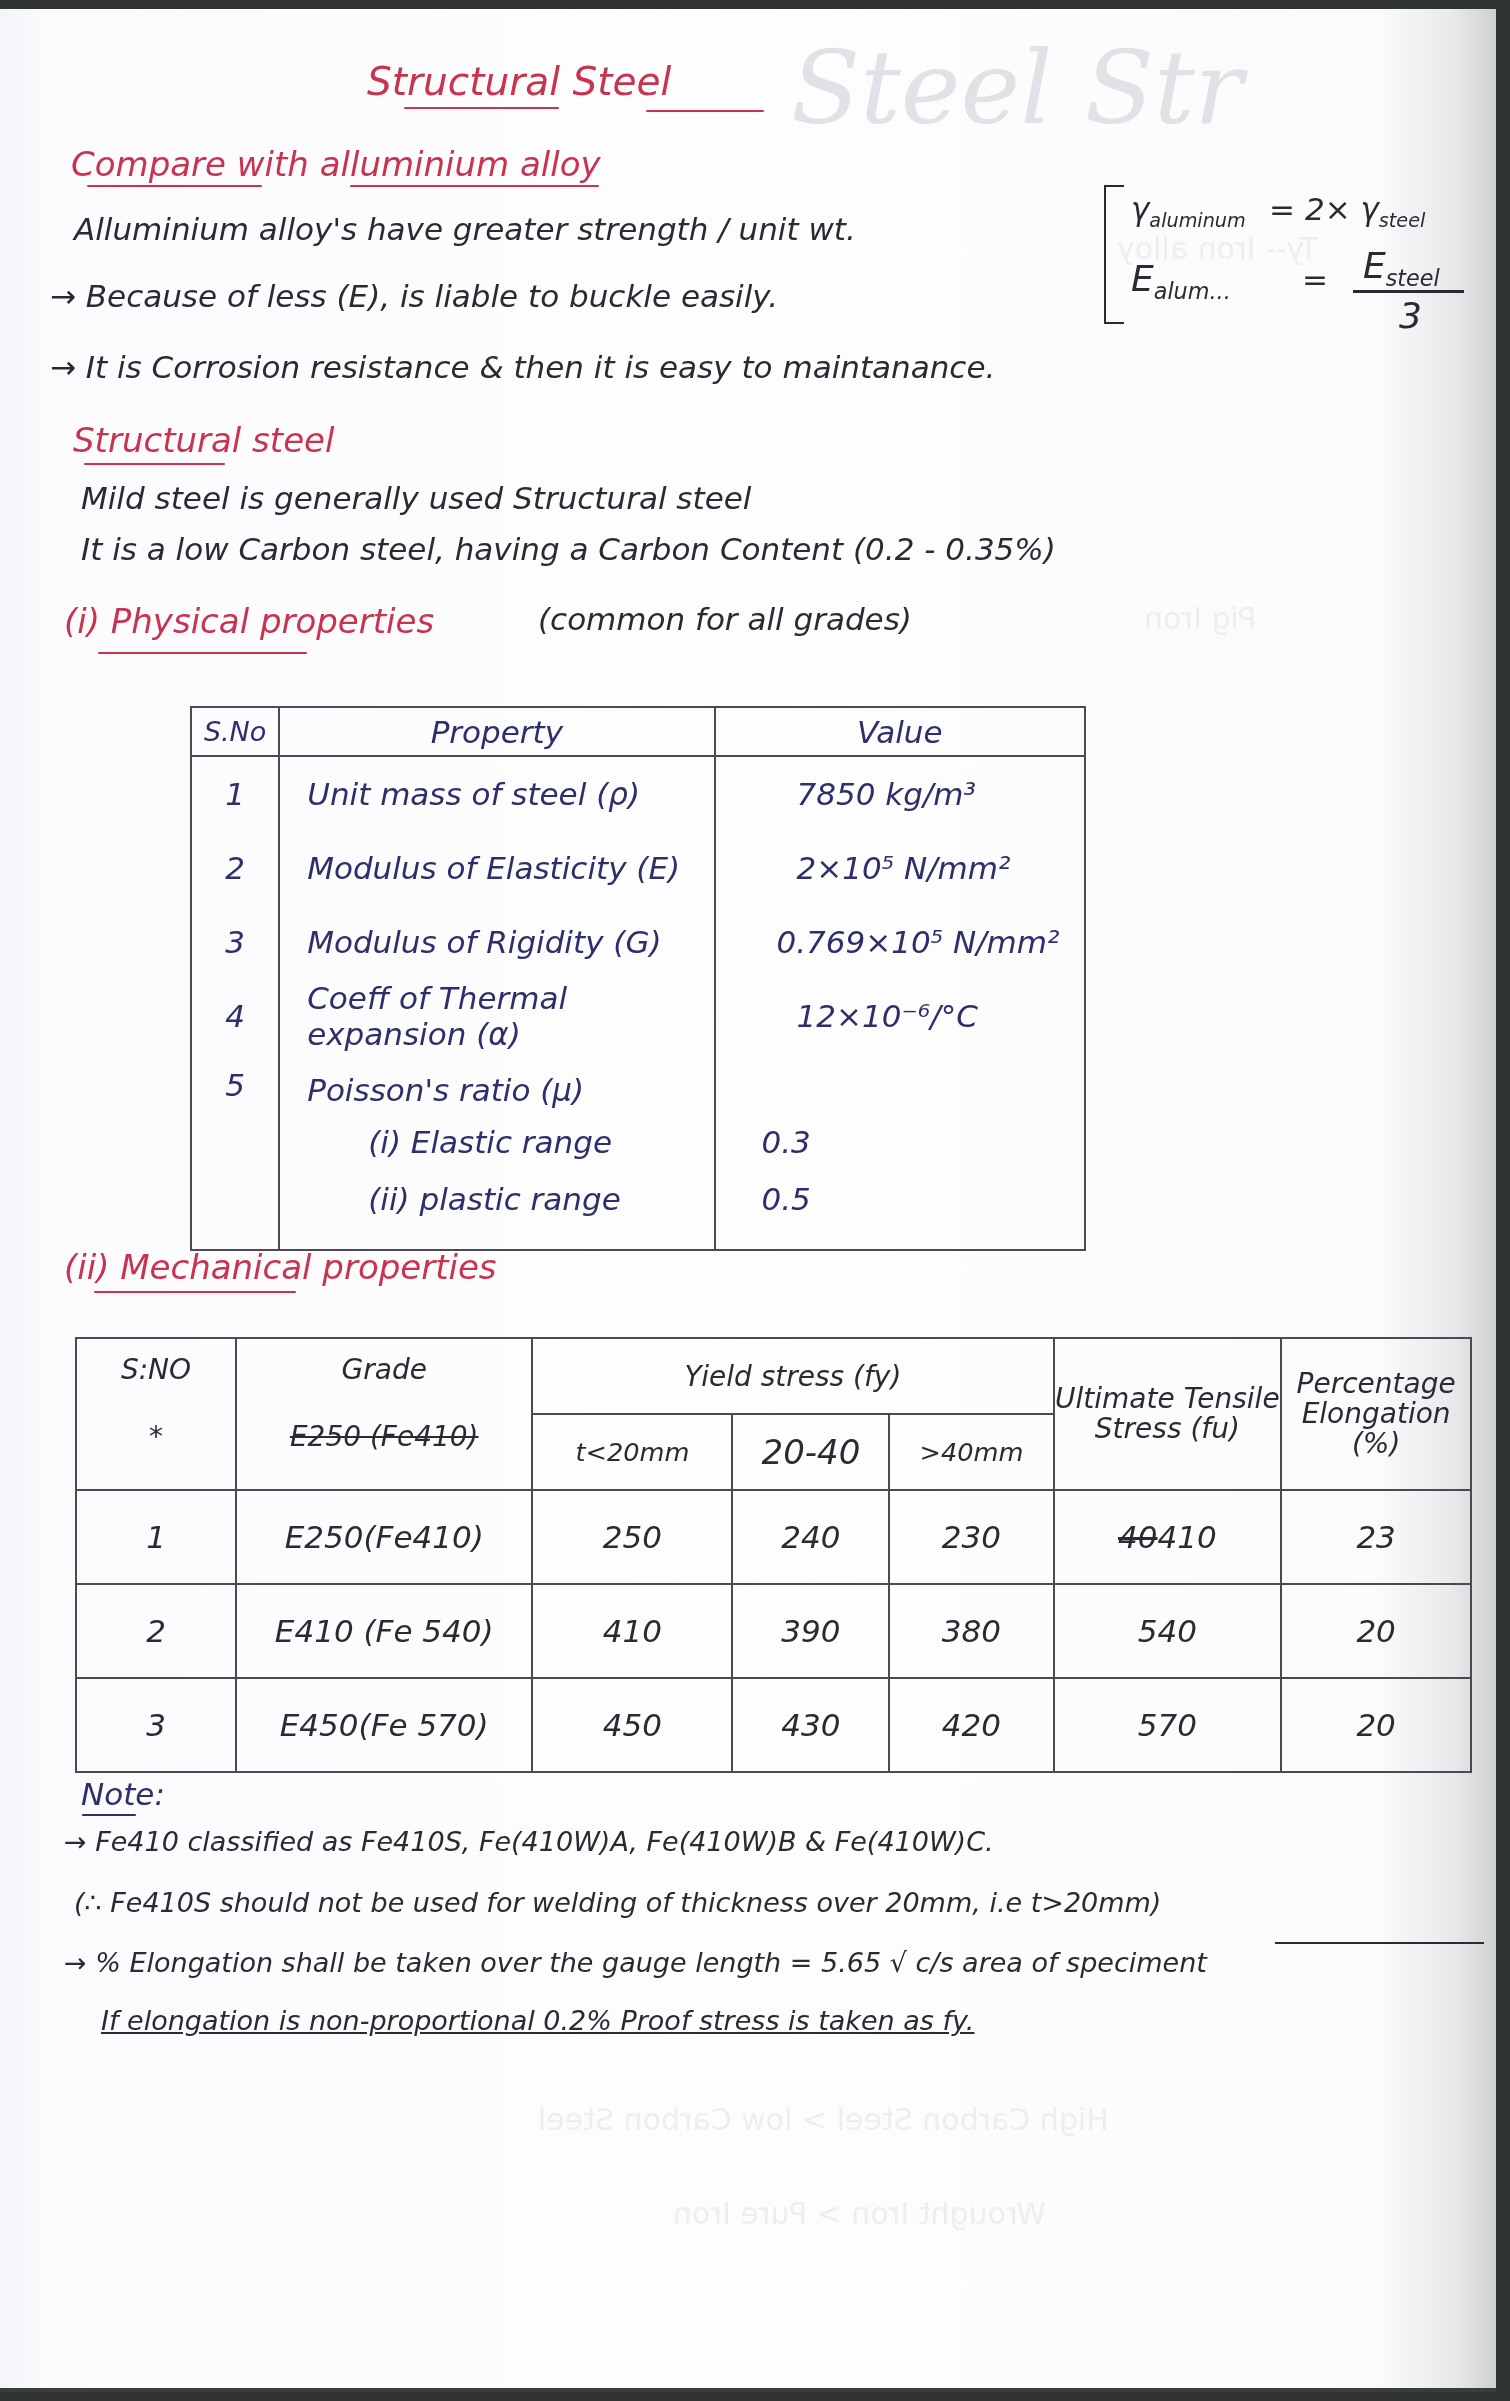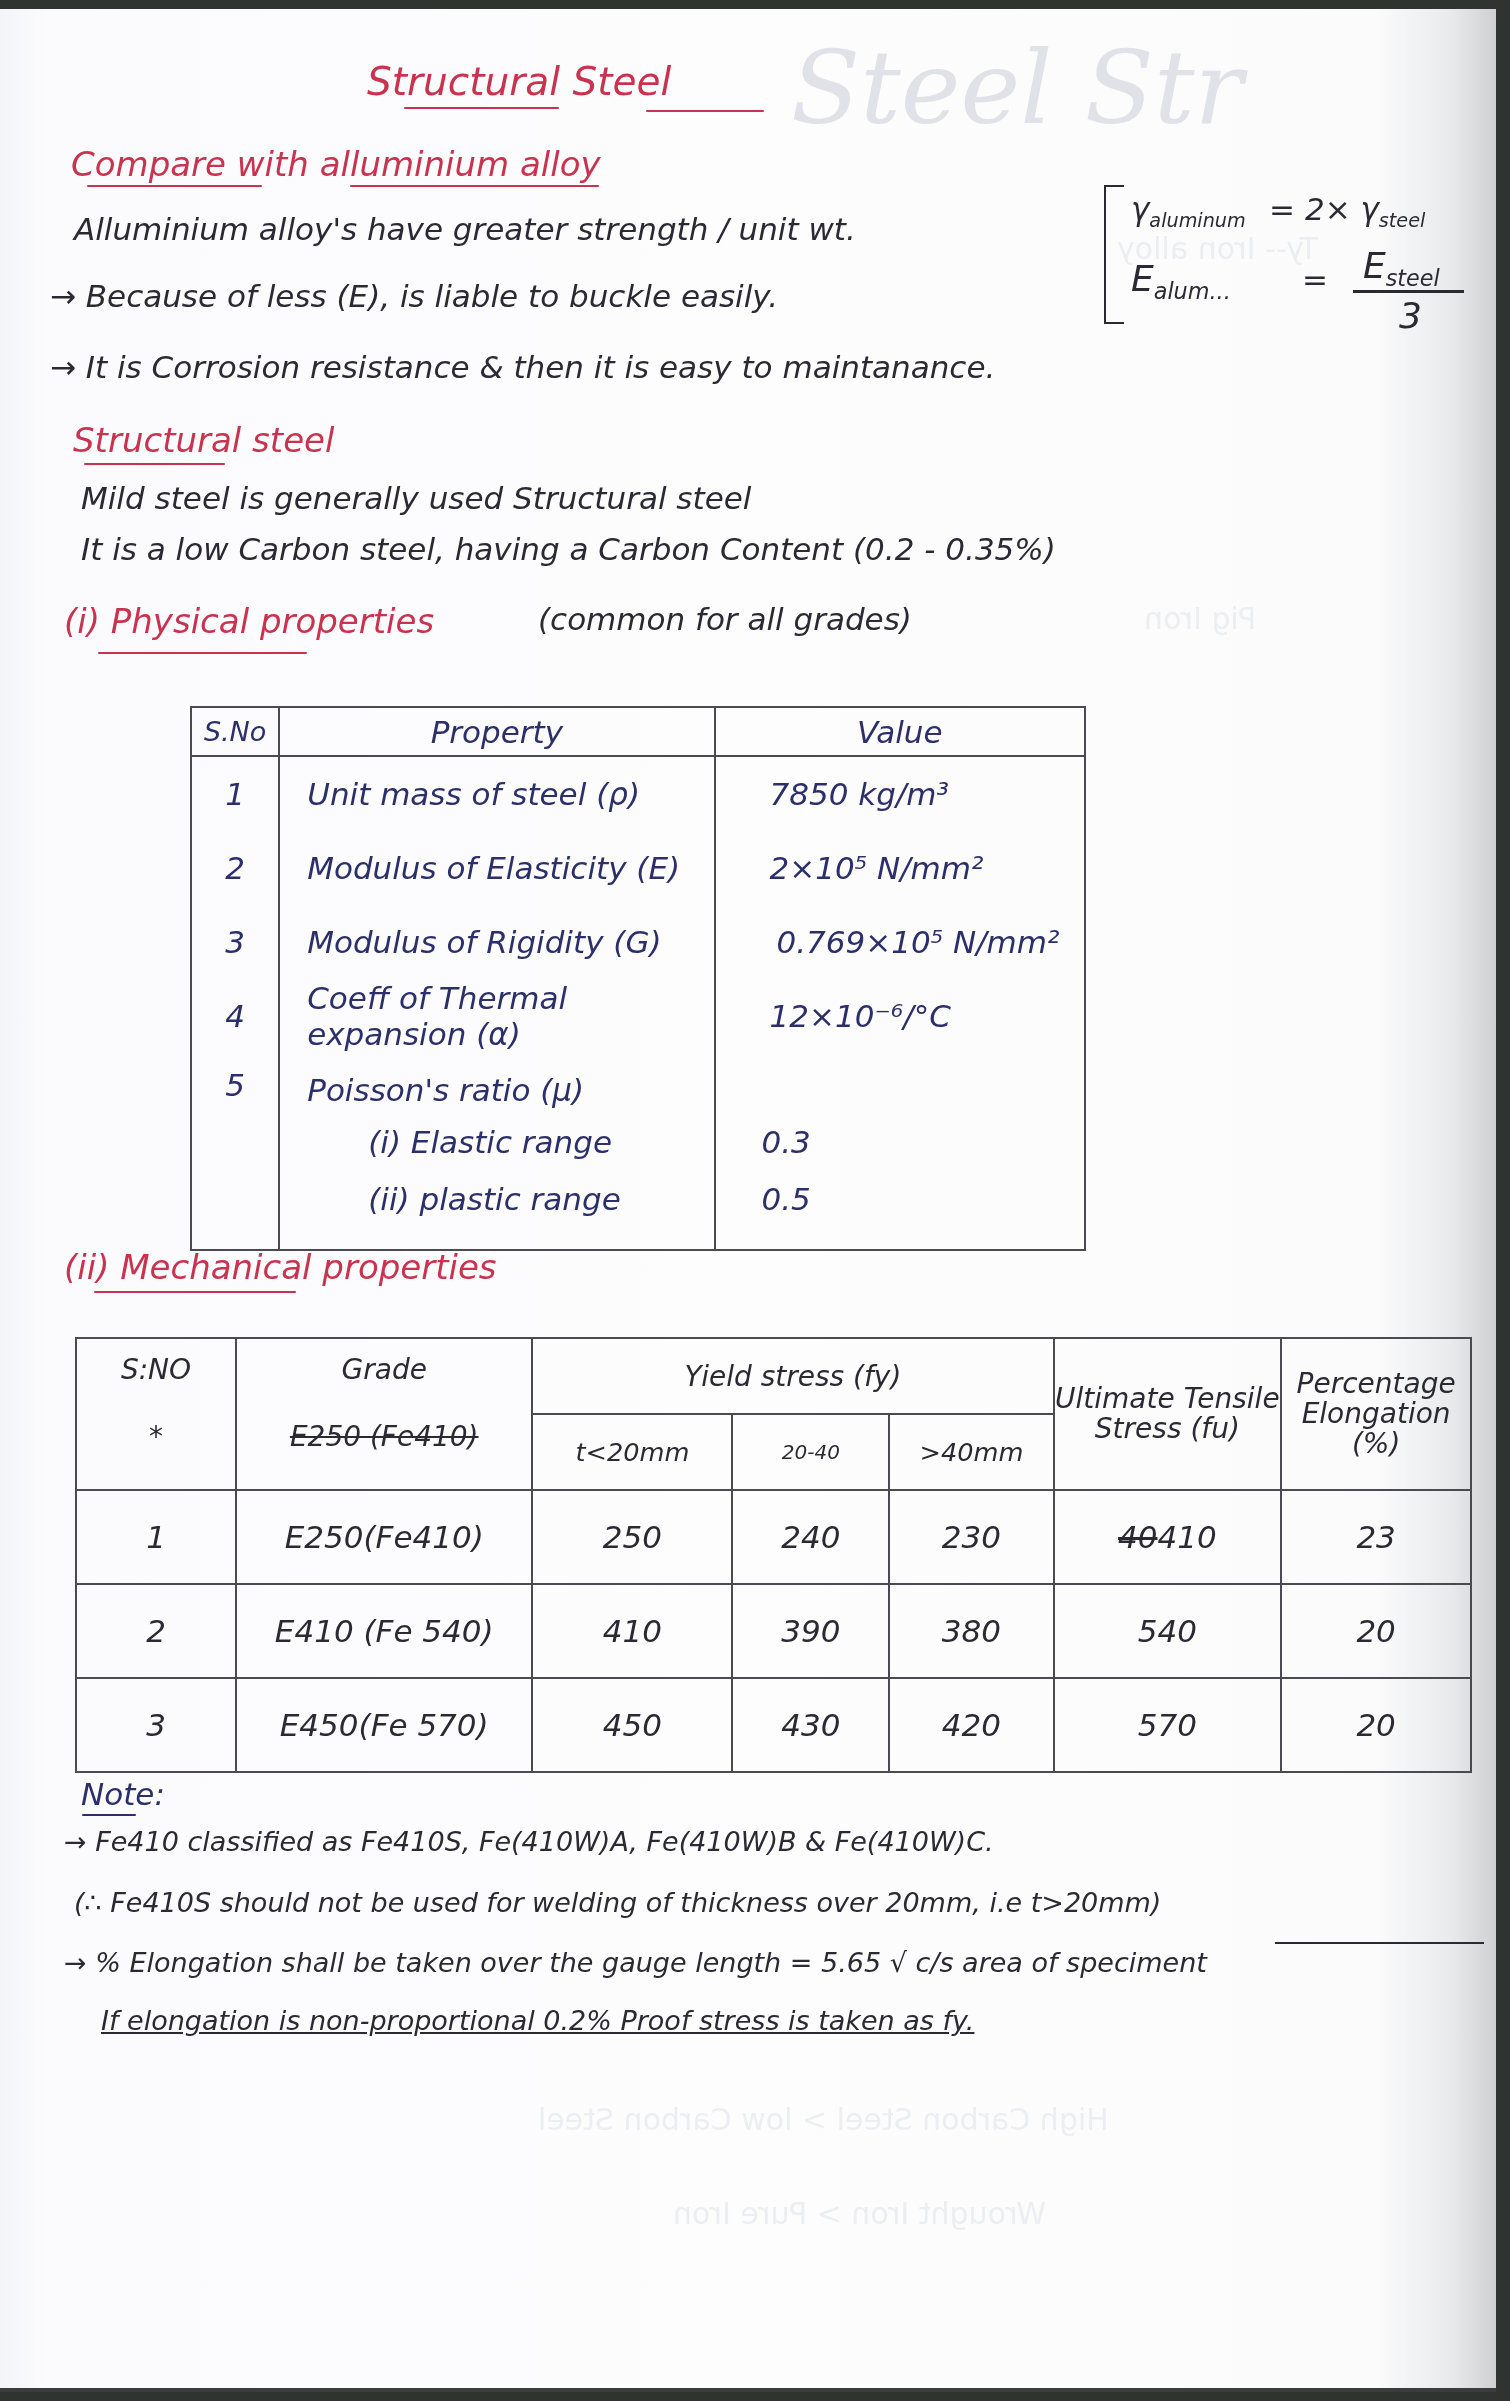--- a/index.html
+++ b/index.html
@@ -34,21 +34,21 @@
     font-family:"DejaVu Sans", sans-serif; font-style:italic; color:#2c2f6a;
   }
   table.phys td, table.phys th, table.mech td, table.mech th {
     border:2px solid #4a4a50; padding:0; text-align:center; vertical-align:middle; font-weight:normal;
   }
   table.phys { left:190px; top:697px; width:896px; font-size:31px; }
   table.phys th { height:47px; }
   table.phys td { height:74px; border-top:none; border-bottom:none; }
   table.phys tr.last td { border-bottom:2px solid #4a4a50; }
   table.phys td.prop { text-align:left; padding-left:27px; }
-  table.phys td.val { text-align:left; padding-left:54px; }
+  table.phys td.val { text-align:left; padding-left:81px; }
   .sub { display:block; padding-left:61px; line-height:57px; }
 
   table.mech { left:75px; top:1328px; width:1397px; font-size:31px; color:#2b2a33; }
   table.mech th { font-size:28px; }
   table.mech td { height:92px; }
   .strike { text-decoration:line-through; }
   .th-small { font-size:24px; line-height:30px;margin-top:16px; }
   .subs { font-size:0.62em; vertical-align:sub; }
   .sqrt-bar { position:absolute; height:2px; background:#2b2a33; }
 </style>
@@ -169,21 +169,21 @@
       <th rowspan="2" style="vertical-align:top;padding-top:13.5px;">
         <span style="display:block;">Grade</span>
         <span class="strike" style="display:block;margin-top:34px;">E250 (Fe410)</span>
       </th>
       <th colspan="3" style="height:74px;">Yield stress (fy)</th>
       <th rowspan="2" class="th-small">Ultimate Tensile Stress (fu)</th>
       <th rowspan="2" class="th-small">Percentage Elongation (%)</th>
     </tr>
     <tr>
       <th style="height:74px;font-size:25.6px;">t&lt;20mm</th>
-      <th style="font-size:20px;">20-40</th>
+      <th style="font-size:34px;">20-40</th>
       <th style="font-size:25.6px;">&gt;40mm</th>
     </tr>
     <tr>
       <td>1</td>
       <td>E250(Fe410)</td>
       <td>250</td>
       <td>240</td>
       <td>230</td>
       <td><span class="strike">40</span><span>410</span></td>
       <td>23</td>

